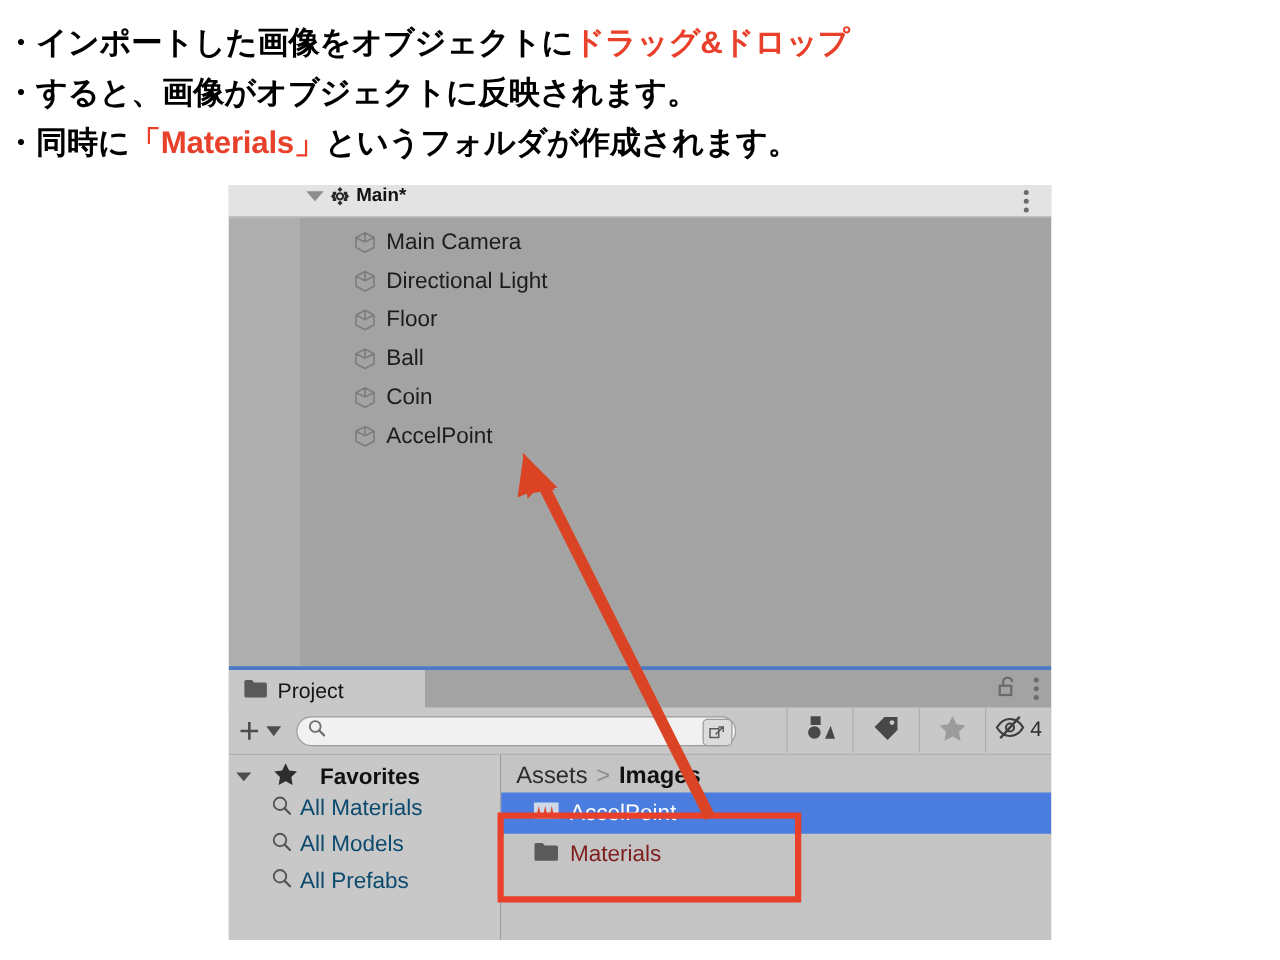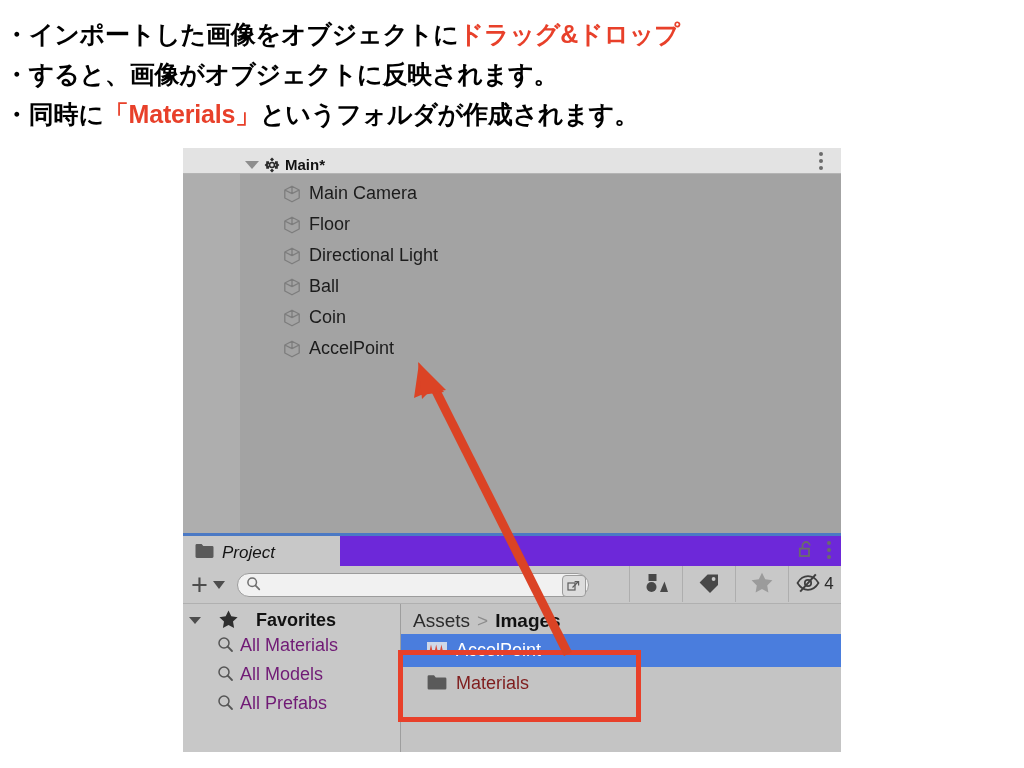--- a/index.html
+++ b/index.html
@@ -68,21 +68,21 @@
   }
   #hierarchy-header {
     position: absolute;
     left: 0;
     top: 0;
     right: 0;
     height: 25px;
     background: #e3e3e3;
     border-bottom: 1px solid #b4b4b4;
     display: flex;
-    align-items: flex-end;
+    align-items: flex-start;
   }
   #scene-root {
     display: flex;
     align-items: center;
     margin-left: 62px;
     gap: 5px;
   }
   .tri-down {
     width: 0; height: 0;
     border-left: 7px solid transparent;
@@ -145,23 +145,22 @@
     left: 0;
     top: 385px;
     width: 658px;
     bottom: 0;
     background: #c4c4c4;
   }
   #project-tabbar {
     position: absolute;
     left: 0; top: 0; right: 0;
     height: 33px;
-    background: #6d28d9;
+    background: #a3a3a3;
     border-top: 3px solid #4b79c4;
-    font-style: italic;
   }
   #project-tab {
     position: absolute;
     left: 0; top: 0;
     width: 157px;
     height: 33px;
     background: #c8c8c8;
     display: flex;
     align-items: center;
     padding-left: 12px;
@@ -299,21 +298,21 @@
   .fav-item {
     display: flex;
     align-items: center;
     gap: 6px;
     padding-left: 34px;
     height: 29px;
     white-space: nowrap;
   }
   .fav-label {
     font-size: 18px;
-    color: #701a75;
+    color: #0c4a6e;
   }
 
   #content-pane {
     position: absolute;
     left: 218px;
     top: 0;
     right: 0;
     bottom: 0;
     background: #c4c4c4;
   }
@@ -407,29 +406,29 @@
             </svg>
         </span>
         <span class="hitem-label">Main Camera</span>
       </div>
       <div class="hitem">
         <span class="cube-icon">
           <svg width="20" height="20" viewBox="0 0 20 20">
               <path d="M10 2.2 L17.2 6 L17.2 14 L10 17.8 L2.8 14 L2.8 6 Z M10 2.2 L10 9.6 M10 9.6 L17.2 6 M10 9.6 L2.8 6" fill="none" stroke="#7d7d7d" stroke-width="1.3" stroke-linejoin="round"></path>
             </svg>
         </span>
-        <span class="hitem-label">Floor</span>
+        <span class="hitem-label">Directional Light</span>
       </div>
       <div class="hitem">
         <span class="cube-icon">
           <svg width="20" height="20" viewBox="0 0 20 20">
               <path d="M10 2.2 L17.2 6 L17.2 14 L10 17.8 L2.8 14 L2.8 6 Z M10 2.2 L10 9.6 M10 9.6 L17.2 6 M10 9.6 L2.8 6" fill="none" stroke="#7d7d7d" stroke-width="1.3" stroke-linejoin="round"></path>
             </svg>
         </span>
-        <span class="hitem-label">Directional Light</span>
+        <span class="hitem-label">Floor</span>
       </div>
       <div class="hitem">
         <span class="cube-icon">
           <svg width="20" height="20" viewBox="0 0 20 20">
               <path d="M10 2.2 L17.2 6 L17.2 14 L10 17.8 L2.8 14 L2.8 6 Z M10 2.2 L10 9.6 M10 9.6 L17.2 6 M10 9.6 L2.8 6" fill="none" stroke="#7d7d7d" stroke-width="1.3" stroke-linejoin="round"></path>
             </svg>
         </span>
         <span class="hitem-label">Ball</span>
       </div>
       <div class="hitem">

